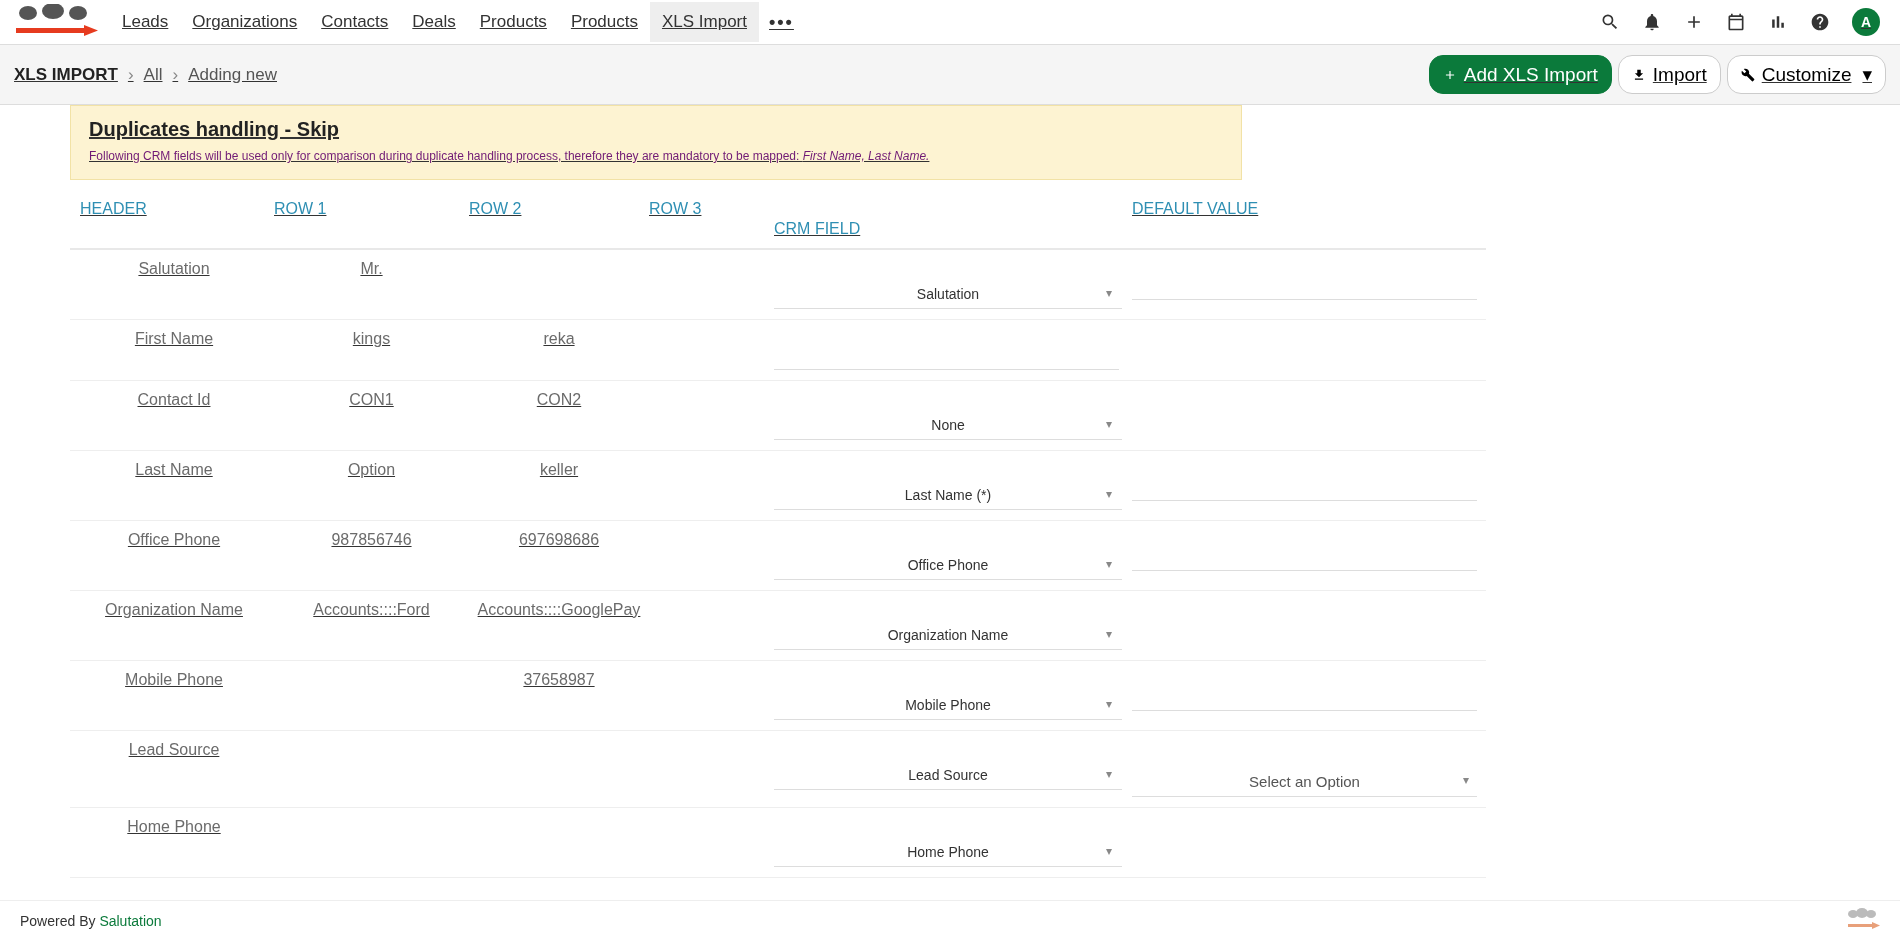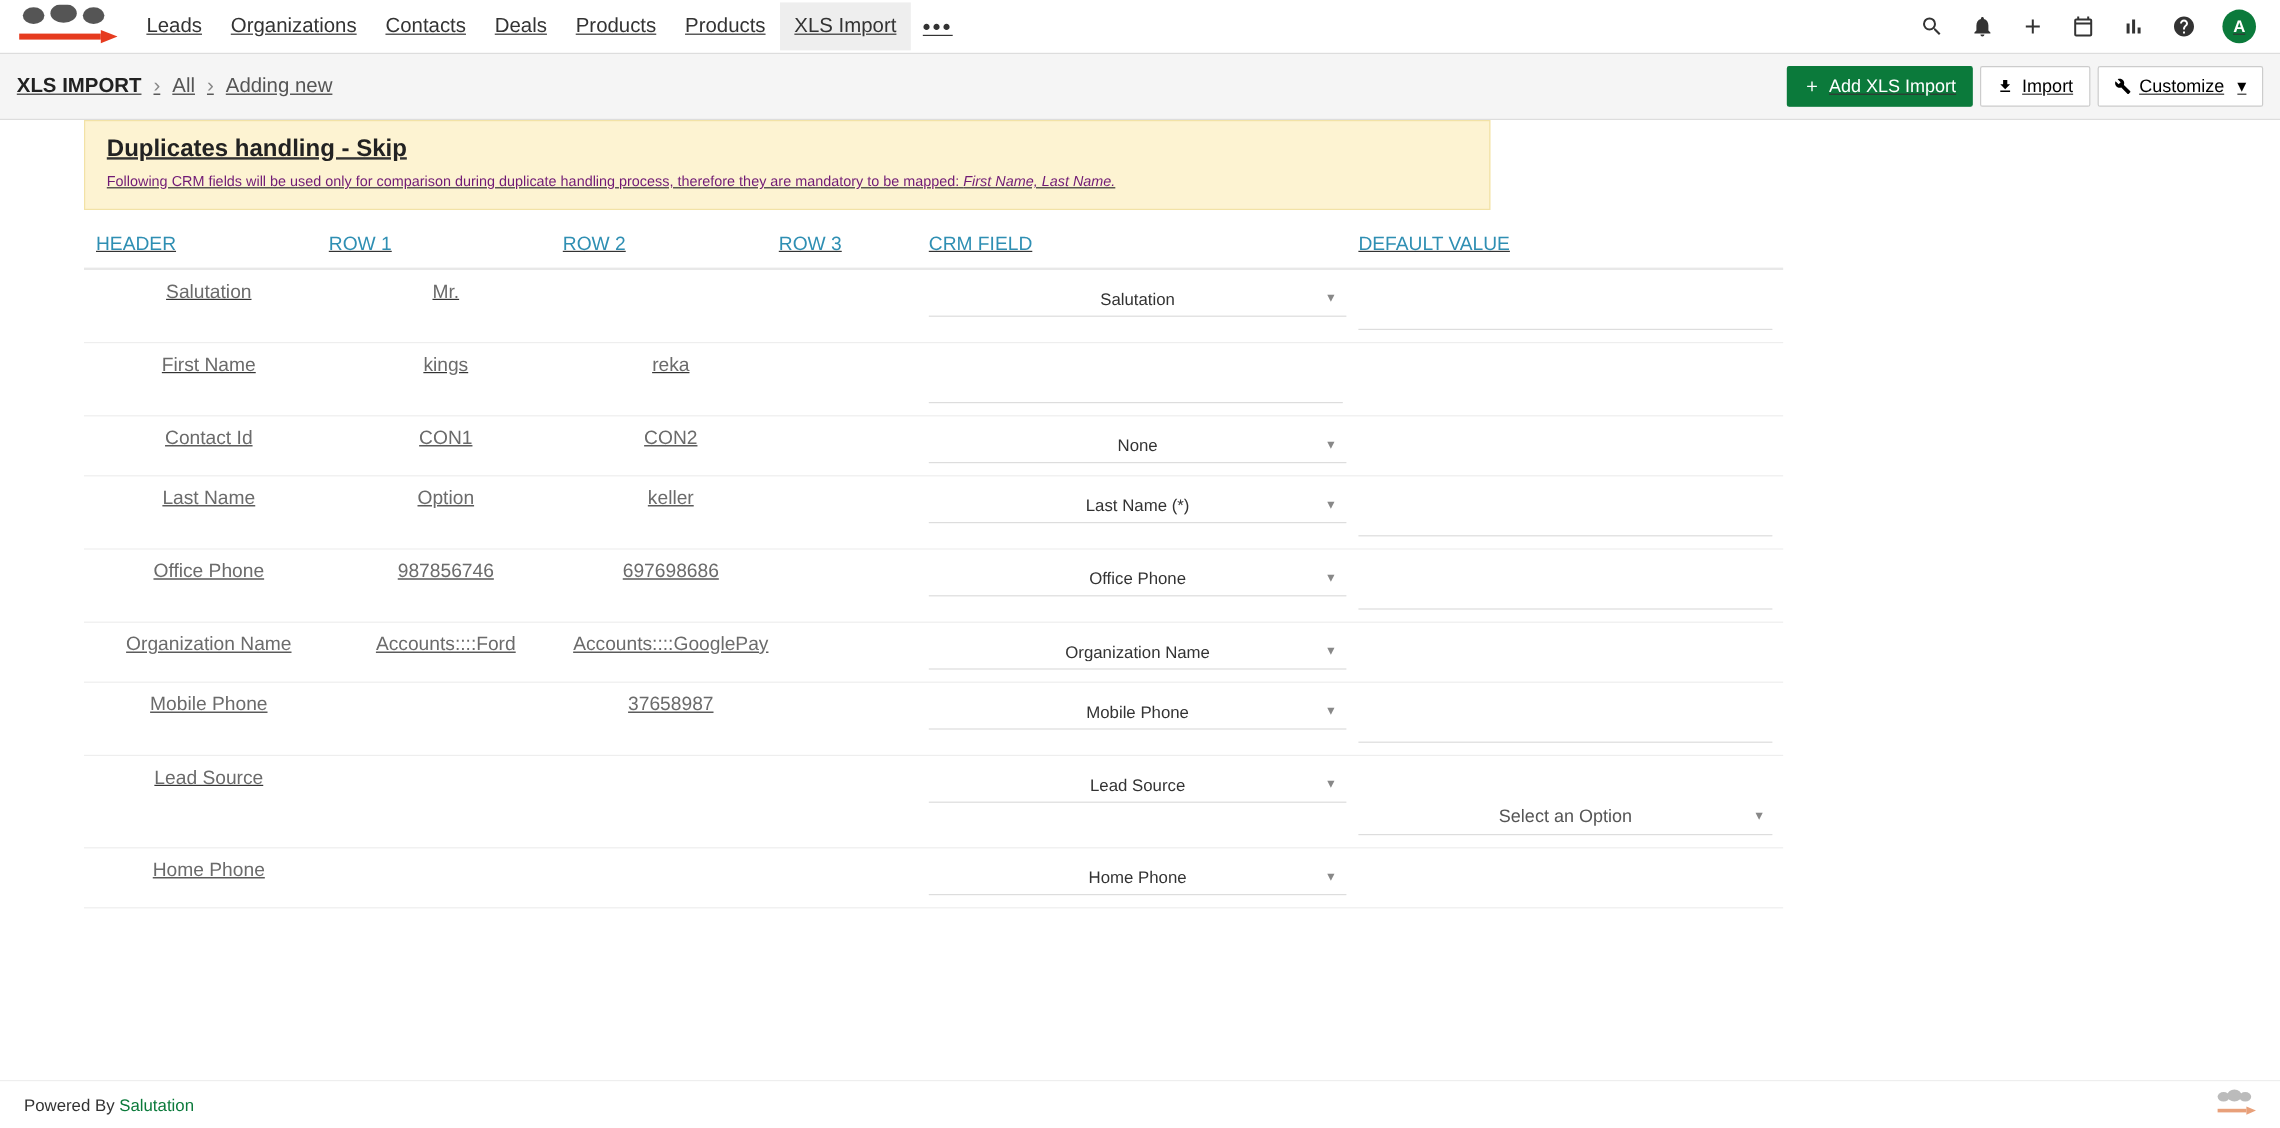--- a/index.html
+++ b/index.html
@@ -17,41 +17,41 @@
 .nav-icons .icon { width:20px; height:20px; fill:#333; cursor:pointer; }
 .avatar { width:28px; height:28px; border-radius:50%; background:#0b7a3b; color:#fff; display:flex; align-items:center; justify-content:center; font-size:14px; font-weight:bold; cursor:pointer; }
 
 
 .subheader { display:flex; align-items:center; justify-content:space-between; background:#f5f5f5; border-bottom:1px solid #ddd; padding:10px 14px; }
 .breadcrumb { display:flex; align-items:center; gap:10px; font-size:17px; }
 .breadcrumb .bc-root { font-weight:bold; color:#222; }
 .breadcrumb .sep { color:#888; }
 .breadcrumb .bc-link { color:#555; }
 .sub-actions { display:flex; gap:6px; }
-.btn { border:1px solid #ccc; background:#fff; border-radius:2px; padding:7px 13px; font-size:15px; cursor:pointer; display:inline-flex; align-items:center; gap:7px; }
+.btn { border:1px solid #ccc; background:#fff; border-radius:14px; padding:7px 13px; font-size:19px; cursor:pointer; display:inline-flex; align-items:center; gap:7px; }
 .btn-primary { background:#0b7a3b; color:#fff; border-color:#0b7a3b; }
 .btn .caret { margin-left:4px; }
 .btn svg { width:14px; height:14px; fill:currentColor; }
 
 
 .content { padding:0 0 0 0; }
 .warning-panel { background:#fdf3d2; border:1px solid #f2e2a6; margin:0 auto 10px auto; padding:12px 18px 16px 18px; width:1172px; margin-left:70px; }
 .warning-title { font-size:20px; font-weight:600; color:#222; margin-bottom:8px; }
 .warning-text { font-size:12px; color:#701a75; }
 .warning-text .italic { font-style:italic; }
 
 
 .table-wrap { margin-left:70px; width:1416px; }
 .thead { display:flex; border-bottom:2px solid #e8e8e8; padding:10px 4px; }
 .th { color:#2f8fb3; font-size:16px; font-weight:500; }
 .col-header { width:200px; text-align:left; padding-left:6px; }
 .col-r1 { width:195px; text-align:left; }
 .col-r2 { width:180px; text-align:left; }
 .col-r3 { width:125px; text-align:left; }
-.col-crm { width:358px; text-align:left; }
+.col-crm { width:358px; text-align:left;margin-top:20px; }
 .col-def { width:350px; text-align:left; }
 
 .trow { display:flex; align-items:flex-start; border-bottom:1px solid #eee; padding:10px 4px; min-height:58px; }
 .trow.compact { min-height:44px; }
 .cell { font-size:16px; color:#6b6b6b; }
 .col-header.cell { text-align:center; padding-left:0; }
 .col-r1.cell { text-align:center; }
 .col-r2.cell { text-align:center; }
 .col-r3.cell { text-align:center; }
 

